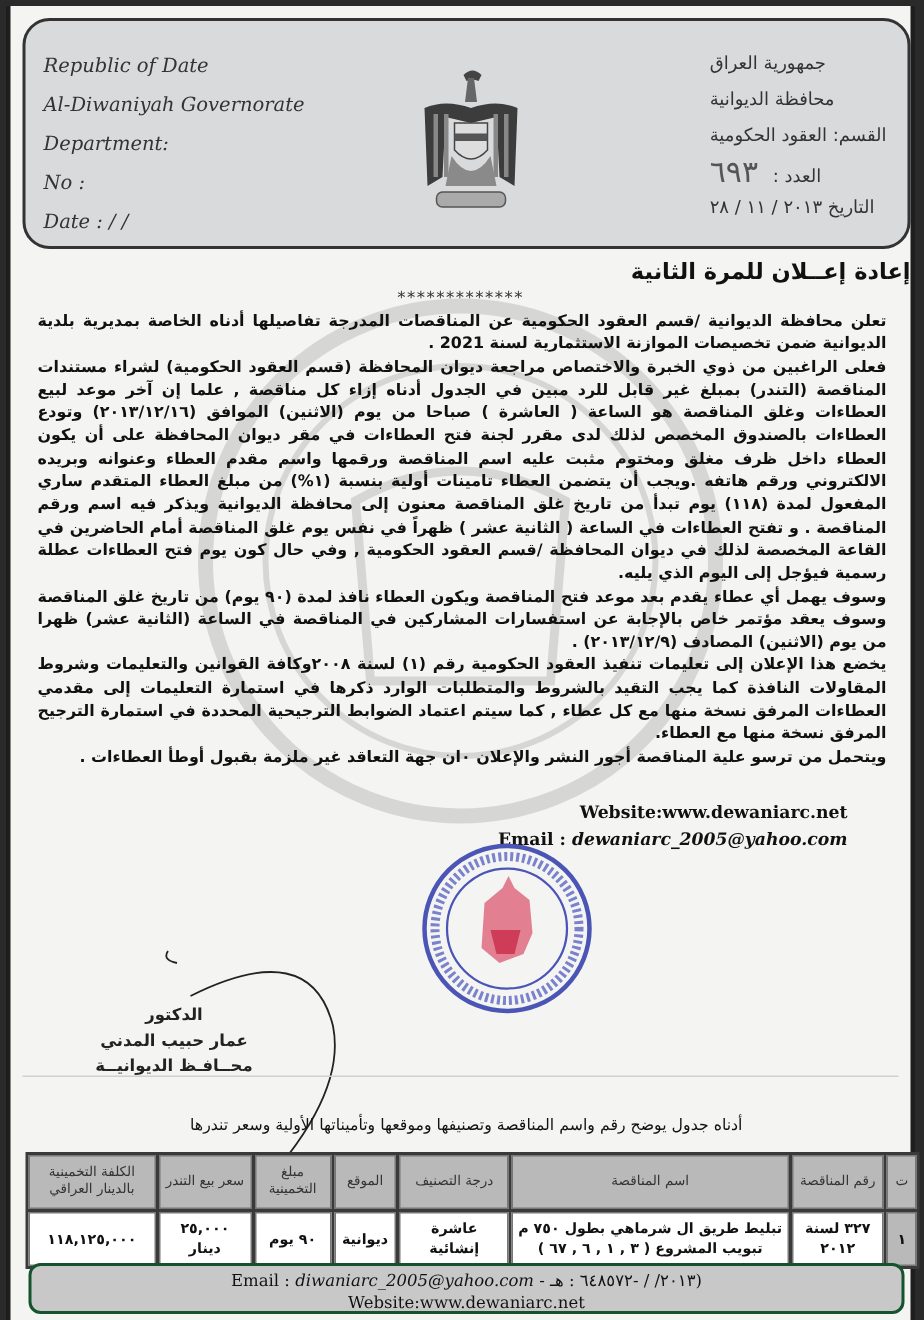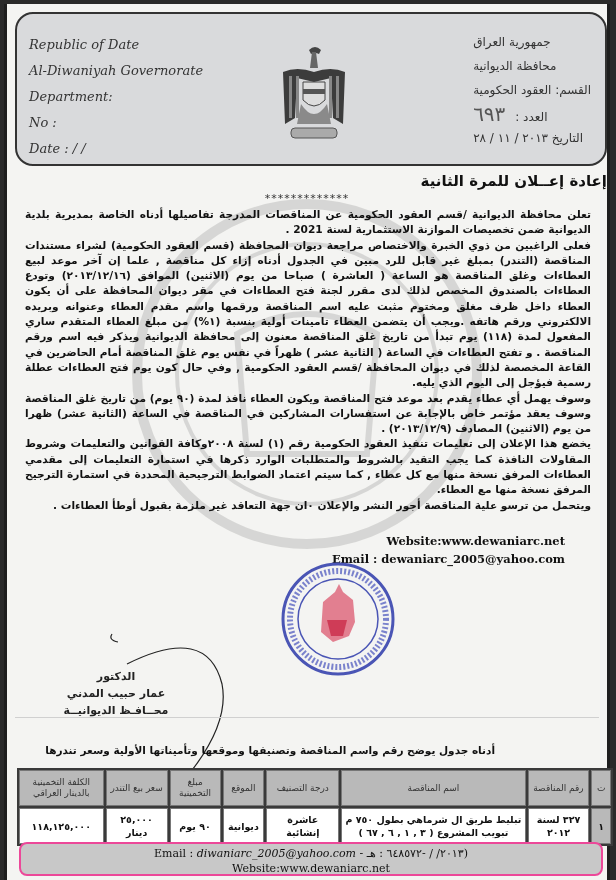--- a/index.html
+++ b/index.html
@@ -49,59 +49,59 @@
     position: absolute; left: 18px; right: 16px; top: 203px;
     direction: rtl; text-align: justify;
     font-size: 10.6px; line-height: 15.3px; font-weight: bold; color: #111;
   }
   .body-text p { margin: 0; }
   .web-lines {
     position: absolute; right: 42px; top: 528px; text-align: right;
     font-family: "DejaVu Serif", serif; font-weight: bold; font-size: 11.5px; color: #111;
     line-height: 18px;
   }
-  .web-lines .em { }
+  .web-lines .em { font-style: italic; }
   .stamp {
     position: absolute; left: 272px; top: 556px; width: 118px; height: 118px;
   }
   .watermark {
     position: absolute; left: 120px; top: 190px; width: 360px; height: 360px;
     opacity: 0.18; pointer-events: none;
   }
   .signature-block {
     position: absolute; left: 54px; top: 664px; width: 110px; text-align: center;
     direction: rtl; font-weight: bold; font-size: 11px; color: #222; line-height: 17px;
   }
   .sig-svg { position: absolute; left: 0; top: 600px; width: 260px; height: 260px; pointer-events: none; }
   .hr-faint {
     position: absolute; left: 8px; right: 8px; top: 713px; height: 1px; background: #d0d0d0;
   }
   .table-caption {
     position: absolute; right: 112px; top: 740px; direction: rtl;
-    font-size: 10.5px; font-weight: bold; color: #111;
+    font-size: 10.5px; font-weight: normal; color: #111;
   }
   .tender-table {
     position: absolute; left: 10px; top: 764px; width: 596px;
     border-collapse: separate; border-spacing: 2px;
     background: #3a3a3a; direction: rtl;
   }
   .tender-table th {
     background: #b9b9b9; color: #333; font-weight: normal; font-size: 9px;
     height: 34px; padding: 0 2px; text-align: center; line-height: 11px;
     border: 1px solid #777;
   }
   .tender-table td {
     background: #ffffff; color: #111; font-weight: bold; font-size: 9.5px;
     height: 34px; padding: 0 3px; text-align: center; line-height: 13px;
     border: 1px solid #777;
   }
   .tender-table .idx { background: #b9b9b9; width: 12px; }
   .footer-box {
     position: absolute; left: 12px; top: 838px; width: 584px; height: 34px;
-    background: #c8c8c8; border: 2px solid #ec4899; border-radius: 8px;
+    background: #c8c8c8; border: 2px solid #14532d; border-radius: 8px;
     text-align: center; font-family: "DejaVu Serif", serif;
     font-size: 11px; color: #111; line-height: 15px; padding-top: 2px; box-sizing: border-box;
   }
   .footer-box .em { font-style: italic; }
   .footer-box .ar { direction: rtl; unicode-bidi: embed; }
 </style>
 </head>
 <body>
 
 <div class="page">

